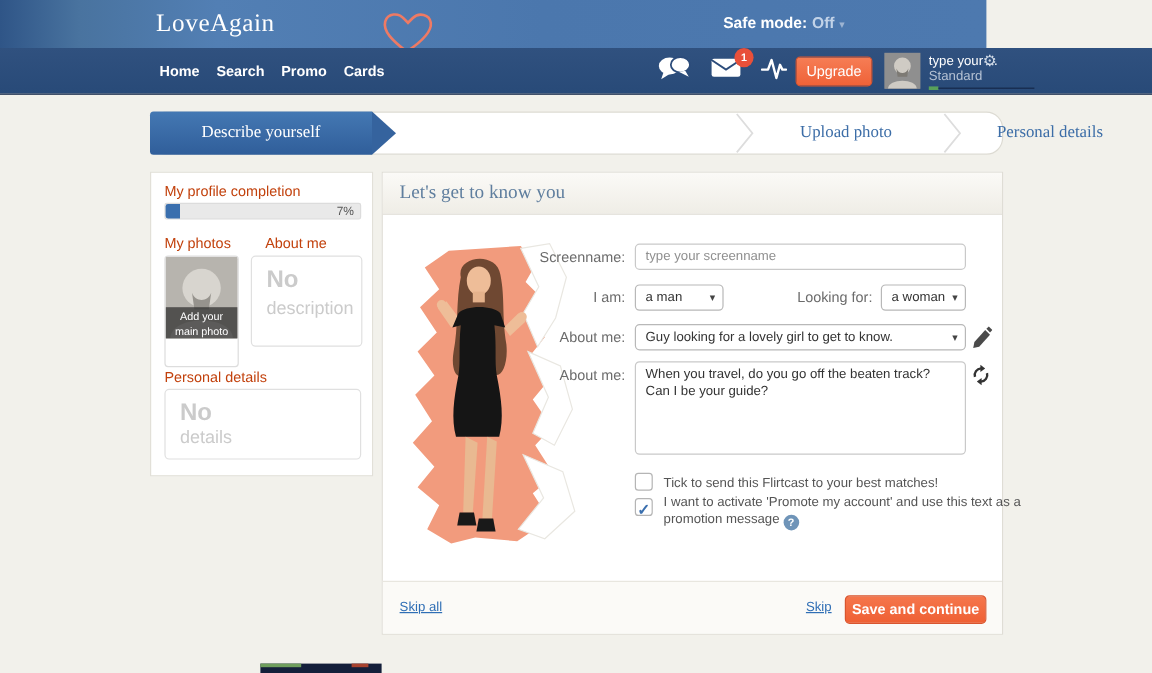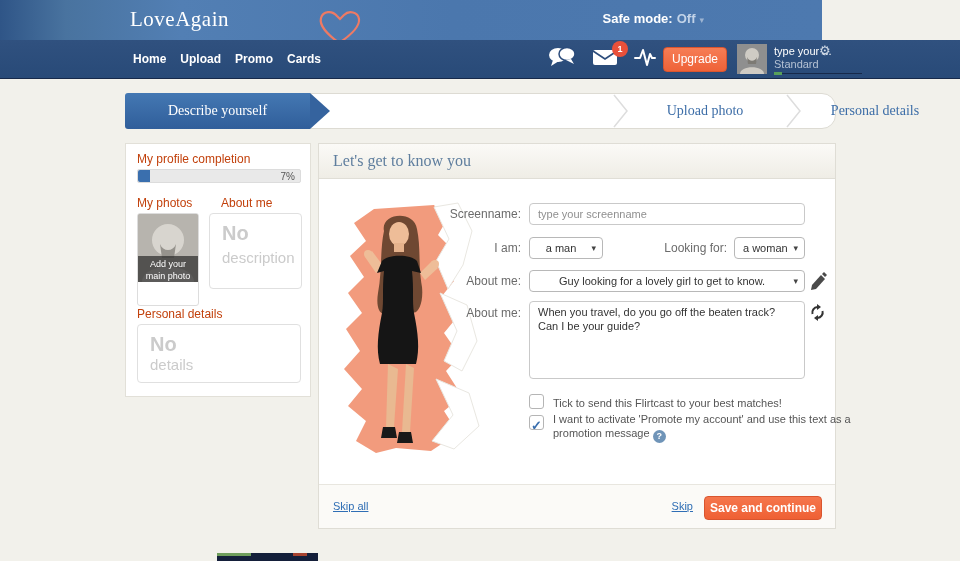--- a/index.html
+++ b/index.html
@@ -77,21 +77,21 @@
   .main-title { position:absolute; left:14px; top:0; line-height:34px;
     font-family:"Liberation Serif", serif; font-size:16px; color:#5f7e9e; }
   .promo-photo { position:absolute; left:17px; top:57px; }
 
   .f-label { position:absolute; font-size:12px; color:#6b6b6b; text-align:right; }
   .text-input { position:absolute; height:22px; border:1px solid #c9c9c9; border-radius:4px;
     padding:0 8px; font-size:11px; color:#333; font-family:"Liberation Sans", sans-serif; }
   .text-input::placeholder { color:#8f8f8f; }
   .selectbox { position:absolute; height:22px; background:#fff; border:1px solid #b8b8b8; border-radius:4px;
     font-size:11px; color:#333; line-height:20px; padding:0 18px 0 8px; cursor:pointer;
-    white-space:nowrap; overflow:hidden;text-align:center; }
+    white-space:nowrap; overflow:hidden; }
   .selectbox .arrow { position:absolute; right:6px; top:0; font-size:9px; color:#444; line-height:20px; }
   .textarea { position:absolute; border:1px solid #c9c9c9; border-radius:4px; padding:3px 8px;
     font-size:11px; color:#333; font-family:"Liberation Sans", sans-serif; resize:none; line-height:14px; }
   .tool-icon { position:absolute; cursor:pointer; }
   .checkbox { position:absolute; width:15px; height:15px; background:#fff; border:1px solid #b5b5b5;
     border-radius:3px; cursor:pointer; text-align:center; }
   .checkbox .mark { color:#3a6fae; font-size:13px; font-weight:bold; line-height:14px; }
   .cb-label { position:absolute; font-size:11px; color:#555; line-height:14px; }
   .help-icon { display:inline-block; width:13px; height:13px; background:#6f94b8; border-radius:50%;
     color:#fff; font-size:9px; font-weight:bold; text-align:center; line-height:13px; cursor:pointer; vertical-align:-2px; }
@@ -123,21 +123,21 @@
       </svg>
     </div>
     <div class="safemode">
       <span>Safe mode:</span><span class="off">Off</span><span class="chev">▾</span>
     </div>
   </div>
 
   <div class="navbar">
     <div class="nav-items">
       <span class="nav-item">Home</span>
-      <span class="nav-item">Upload</span>
+      <span class="nav-item">Search</span>
       <span class="nav-item">Promo</span>
       <span class="nav-item">Cards</span>
     </div>
     <div class="nav-icons">
       <span class="icon-btn">
         <svg width="28" height="22" viewBox="0 0 28 22">
           <ellipse cx="10" cy="9" rx="9" ry="7" fill="#fff"></ellipse>
           <path d="M5,14 L3,20 L11,15 Z" fill="#fff"></path>
           <ellipse cx="19" cy="8" rx="8" ry="6.5" fill="#fff" stroke="#2c4c7b" stroke-width="1.5"></ellipse>
           <path d="M23,13 L26,18 L18,14 Z" fill="#fff"></path>

